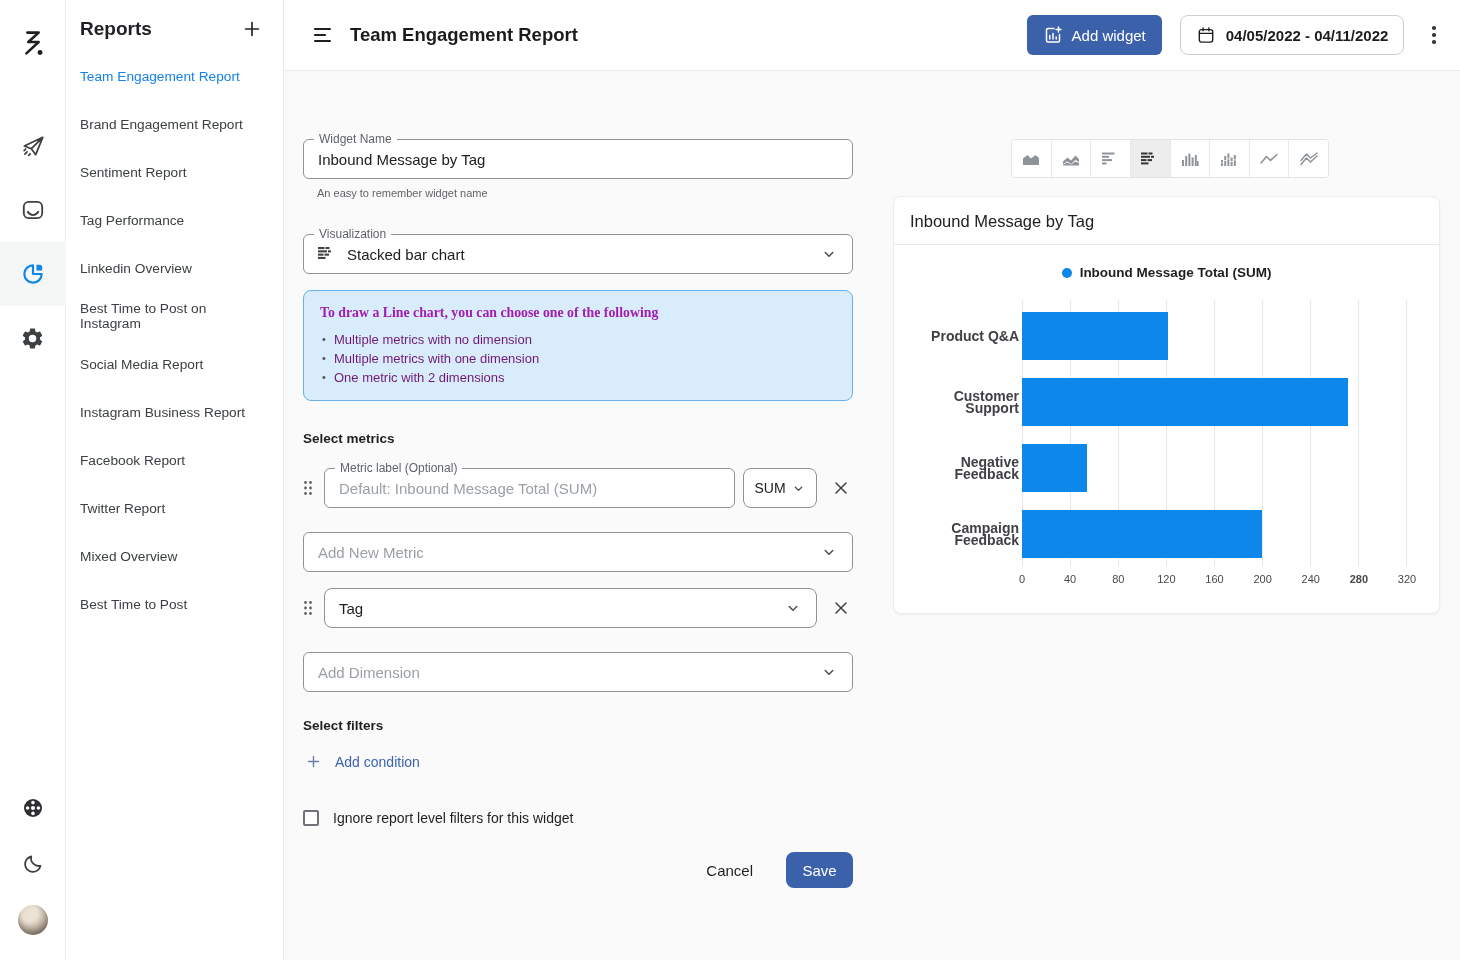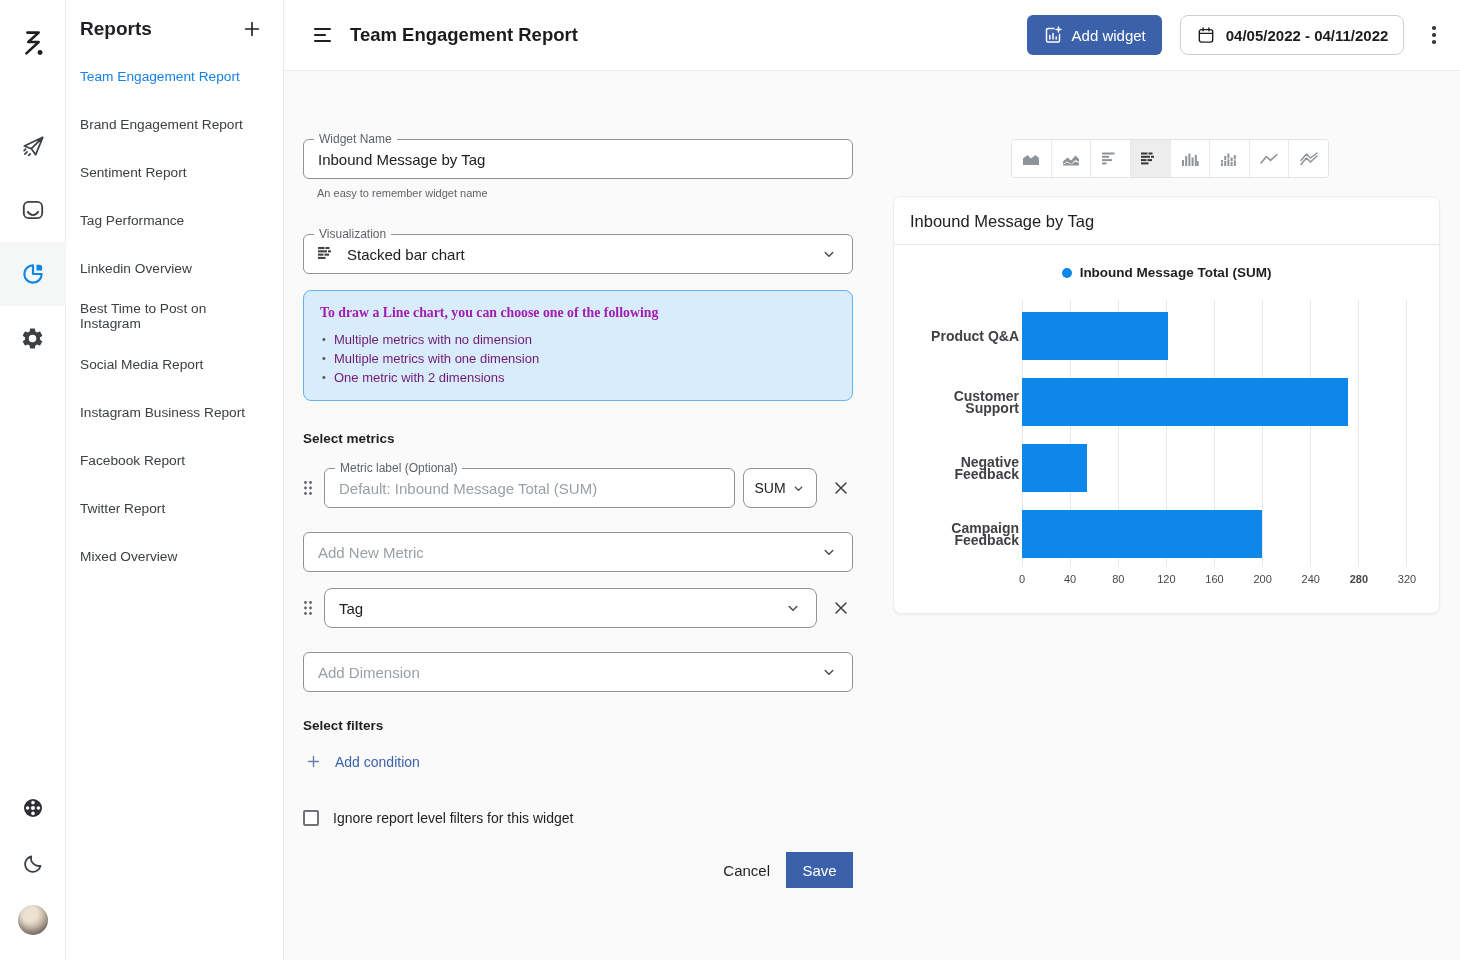--- a/index.html
+++ b/index.html
@@ -79,21 +79,21 @@
 
   .add-cond { margin-top:16px; display:flex; align-items:center; gap:13px; background:none; border:none; cursor:pointer;
     font-size:14px; font-weight:500; color:#3c63ae; padding:4px 2px; font-family:inherit; }
 
   .check-row { margin-top:36px; display:flex; align-items:center; }
   .checkbox { width:16px; height:16px; border:2px solid #6f7276; border-radius:2px; background:#fff; appearance:none; cursor:pointer; }
   .check-label { margin-left:14px; font-size:14px; color:#1f1f1f; }
 
   .actions { margin-top:26px; display:flex; justify-content:flex-end; align-items:center; padding-bottom:40px; }
   .btn-cancel { background:none; border:none; font-size:15px; font-weight:500; color:#1f1f1f; padding:8px 14px; cursor:pointer; font-family:inherit; }
-  .btn-save { width:67px; height:36px; margin-left:2px; background:#3c61ab; color:#fff; border:none; border-radius:0;
+  .btn-save { width:67px; height:36px; margin-left:19px; background:#3c61ab; color:#fff; border:none; border-radius:8px;
     font-size:15px; font-weight:500; cursor:pointer; font-family:inherit; }
 
   
   .tb { margin-left:118px; width:318px; height:39px; display:flex; background:#fff; border:1px solid #e3e3e3; border-radius:4px; overflow:hidden; }
   .tb-btn { flex:1; display:flex; align-items:center; justify-content:center; border-right:1px solid #e9e9e9; color:#8f9499; cursor:pointer; background:#fff; }
   .tb-btn:last-child { border-right:none; }
   .tb-btn.selected { background:#ededee; color:#353535; }
 
   .card { margin-top:18px; background:#fff; border:1px solid #ececec; border-radius:8px; box-shadow:0 1px 2px rgba(0,0,0,.05); padding-bottom:24px; }
   .card-title { padding:15px 16px 13px; font-size:16.5px; font-weight:500; color:#202124; border-bottom:1px solid #e9e9e9; }
@@ -201,20 +201,21 @@
     <div class="report-item">Brand Engagement Report</div>
     <div class="report-item">Sentiment Report</div>
     <div class="report-item">Tag Performance</div>
     <div class="report-item">Linkedin Overview</div>
     <div class="report-item">Best Time to Post on Instagram</div>
     <div class="report-item">Social Media Report</div>
     <div class="report-item">Instagram Business Report</div>
     <div class="report-item">Facebook Report</div>
     <div class="report-item">Twitter Report</div>
     <div class="report-item">Mixed Overview</div>
+    <div class="report-item">Best Time to Post</div>
   </aside>
 
   <div class="main">
 
     <header class="topbar">
       <div class="nav-toggle">
           <span></span>
           <span></span>
           <span></span>
         </div>

